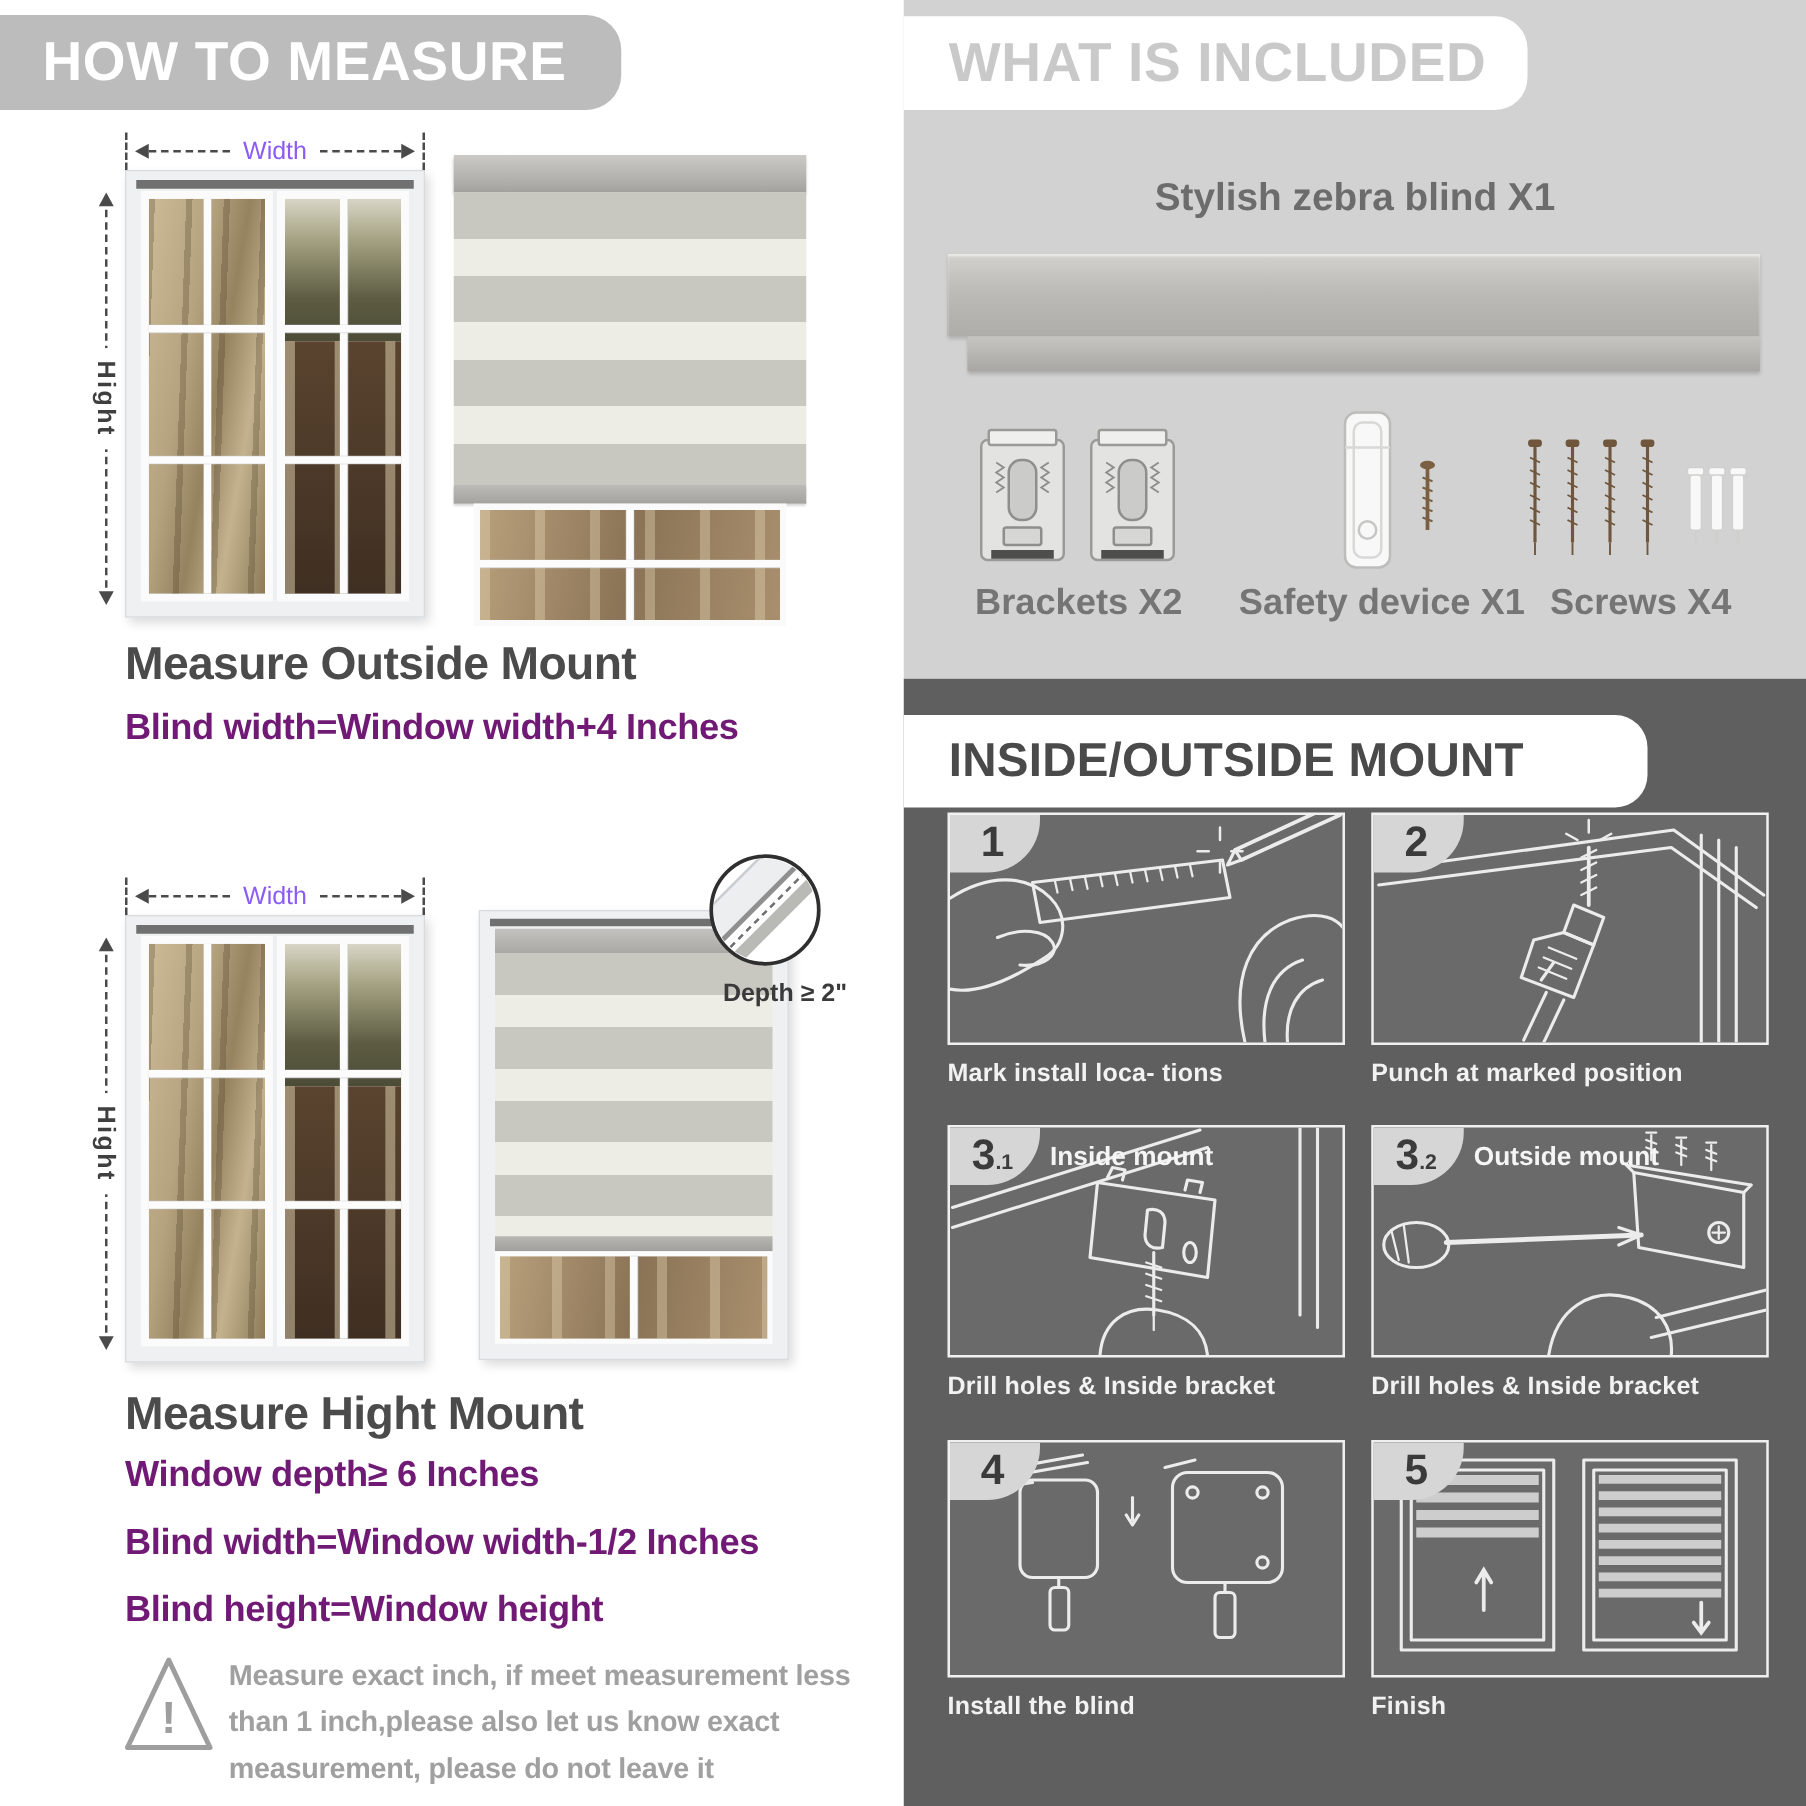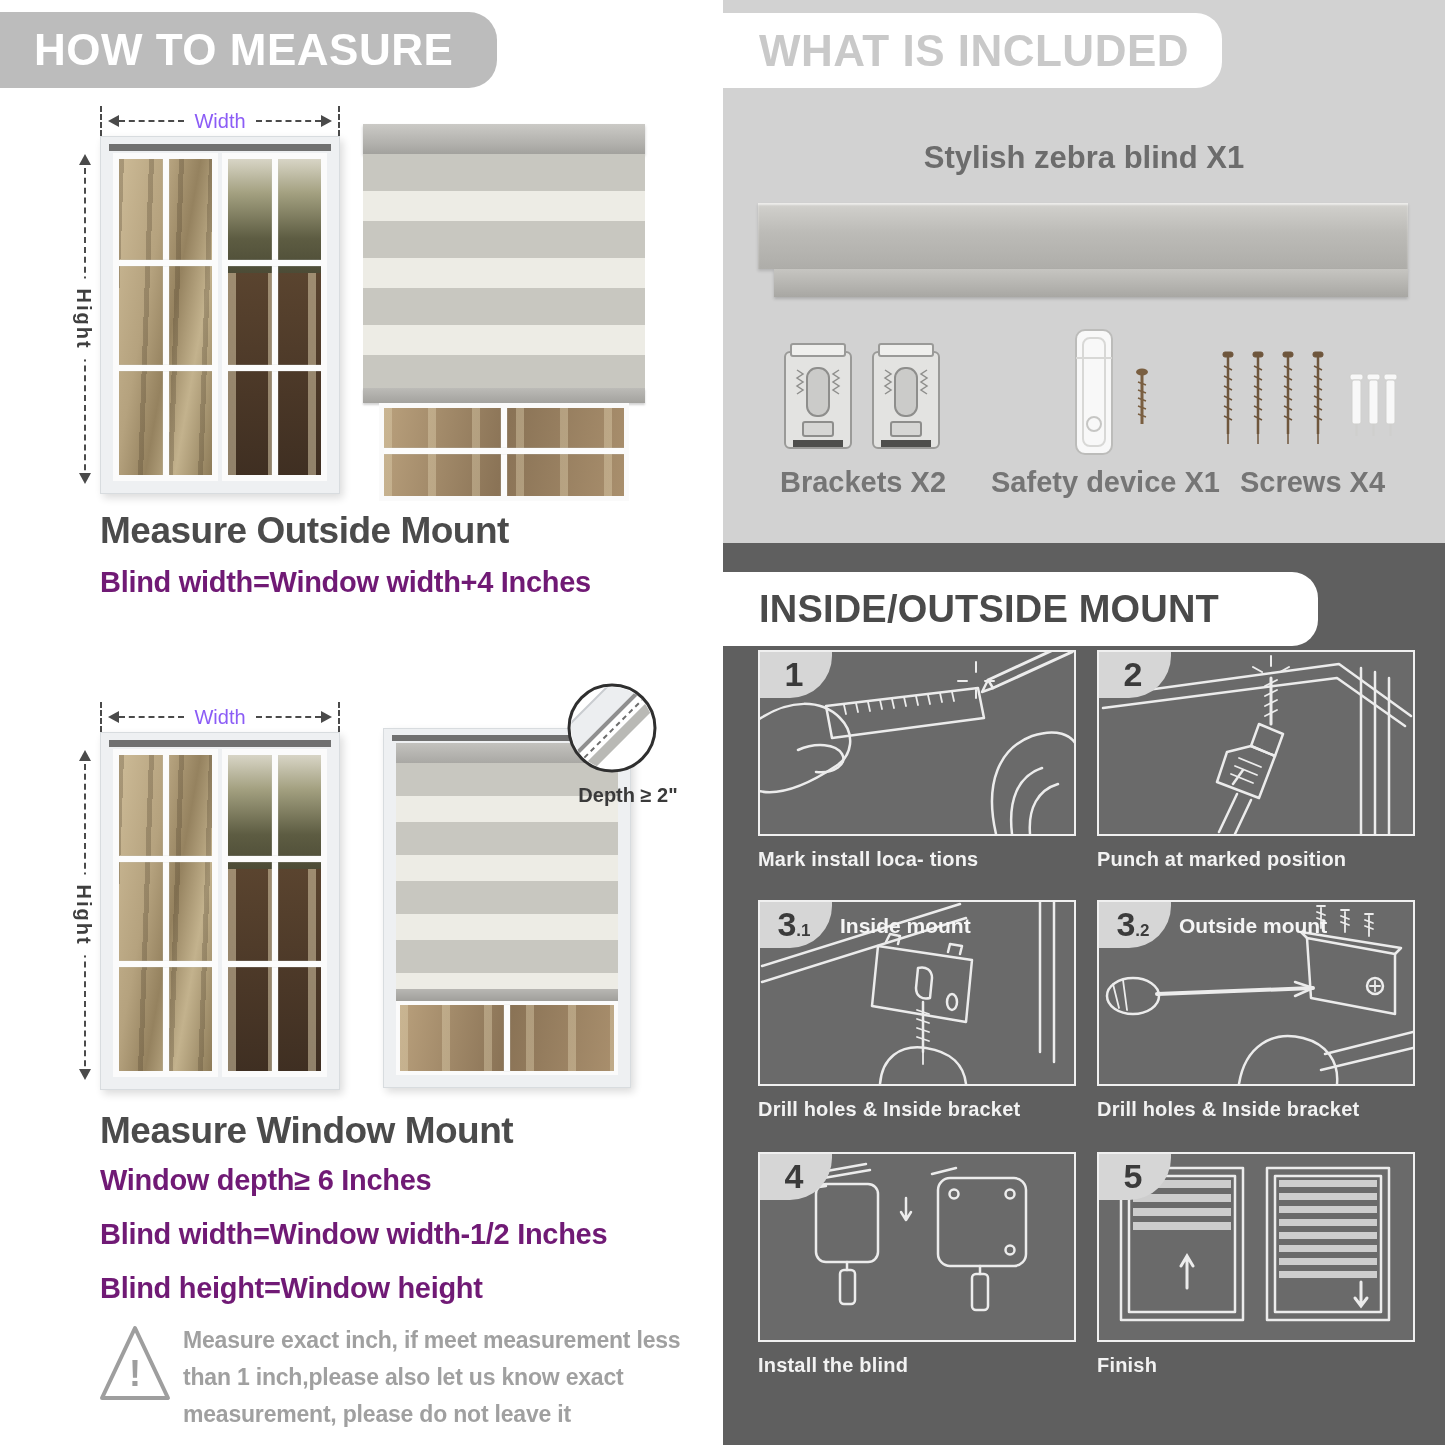--- a/index.html
+++ b/index.html
@@ -214,21 +214,21 @@
       <g clip-path="url(#magclip)">
         <path d="M-12,58 L58,-12 L76,6 L6,76 Z" fill="#eceef0" stroke="#c9ccd0" stroke-width="2"></path>
         <path d="M6,76 L76,6" stroke="#8f8f8f" stroke-width="4" fill="none"></path>
         <path d="M20,88 L88,20" stroke="#b9b9b5" stroke-width="10" fill="none"></path>
         <path d="M12,82 L82,12" stroke="#6d6d6d" stroke-width="2" stroke-dasharray="5 4" fill="none"></path>
       </g>
     </svg>
   </div>
   <div class="abs mag-label" style="left:548px;top:784px;width:160px;">Depth ≥ 2"</div>
 
-  <div class="abs section-heading" style="left:100px;top:1110px;">Measure Window Mount</div>
+  <div class="abs section-heading" style="left:100px;top:1110px;">Measure Hight Mount</div>
   <div class="abs formula" style="left:100px;top:1164px;">Window depth≥ 6 Inches</div>
   <div class="abs formula" style="left:100px;top:1218px;">Blind width=Window width-1/2 Inches</div>
   <div class="abs formula" style="left:100px;top:1272px;">Blind height=Window height</div>
 
   <div class="abs" style="left:95px;top:1320px;">
     <svg width="80" height="90" viewBox="0 0 80 90">
       <path d="M40,8 L73,78 L7,78 Z" fill="none" stroke="#9e9e9e" stroke-width="4" stroke-linejoin="round"></path>
       <text x="40" y="66" text-anchor="middle" font-size="36" font-weight="bold" fill="#9e9e9e" font-family="Liberation Sans, sans-serif">!</text>
     </svg>
   </div>

